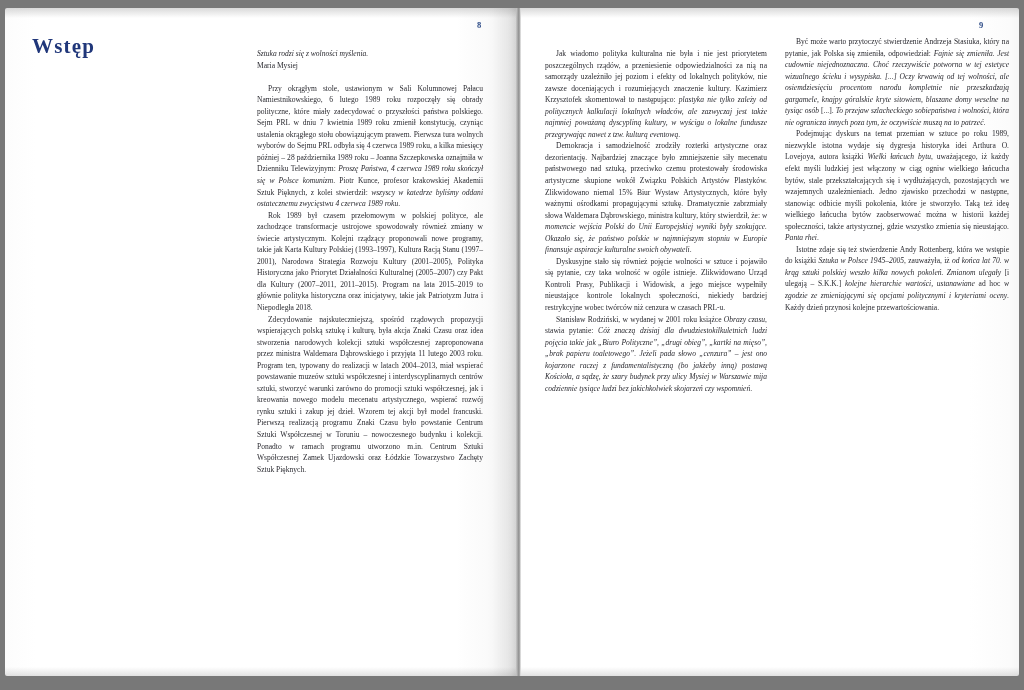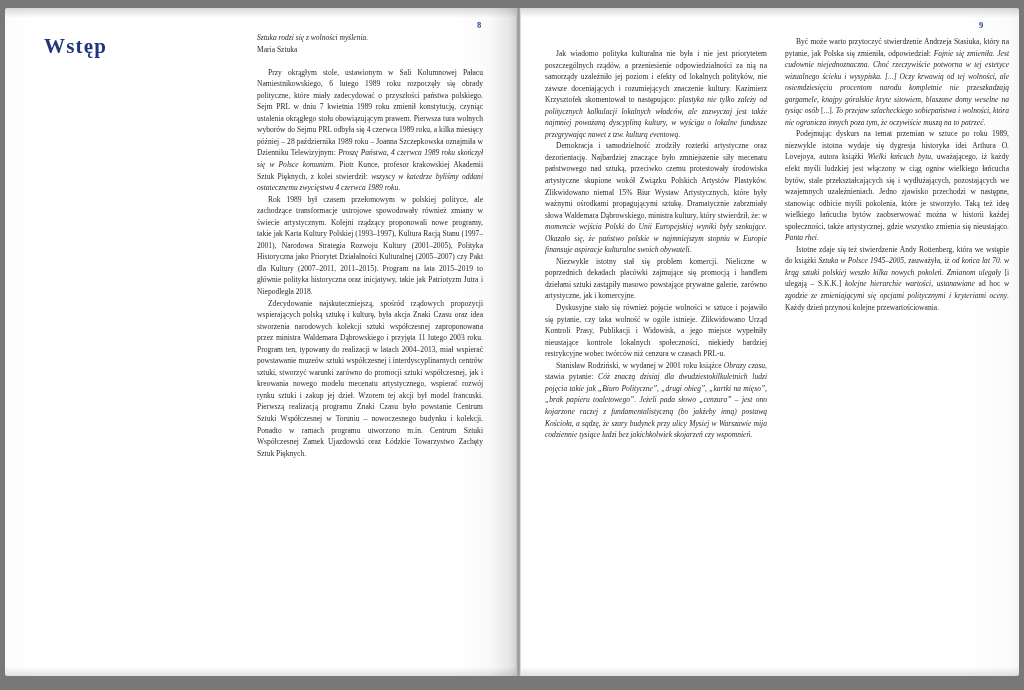--- a/index.html
+++ b/index.html
@@ -91,35 +91,34 @@
   
   .chapter-title {
     position: absolute;
     left: 32px;
     top: 34px;
     font-family: "Liberation Serif", "DejaVu Serif", serif;
     font-size: 21px;
     font-weight: bold;
     color: #20377a;
     letter-spacing: 1.2px;
-    margin-left: 12px;
   }
 
   
   .col {
     position: absolute;
     font-family: "Liberation Serif", "DejaVu Serif", serif;
     font-size: 7.55px;
     line-height: 11.55px;
     color: #2a2a30;
     text-align: justify;
     text-justify: inter-word;
     hyphens: manual;
   }
-  .col.c1 { left: 257px; top: 32px; width: 226px; }
+  .col.c1 { left: 257px; top: 48px; width: 226px; }
   .col.c2 { left: 545px; top: 48px; width: 222px; }
   .col.c3 { left: 785px; top: 36px; width: 224px; }
 
   .col p {
     margin: 0;
     text-indent: 11px;
   }
   .col p.run-on  { text-indent: 0; }
   .epigraph {
     font-style: italic;
@@ -159,34 +158,33 @@
 
   <div class="gutter"></div>
 
   <div class="folio verso">8</div>
   <div class="folio recto">9</div>
 
   <div class="chapter-title">Wstęp</div>
 
   <div class="col c1">
     <p class="epigraph">Sztuka rodzi się z wolności myślenia.</p>
-    <p class="epigraph-author">Maria Sztuka</p>
+    <p class="epigraph-author">Maria Mysiej</p>
     <div class="spacer"></div>
     <div>
         <p><span>Przy okrągłym stole, ustawionym w Sali Kolumnowej Pałacu Namiestnikowskiego, 6 lutego 1989 roku rozpoczęły się obrady polityczne, które miały zadecydować o przyszłości państwa polskiego. Sejm PRL w dniu 7 kwietnia 1989 roku zmienił konstytucję, czyniąc ustalenia okrągłego stołu obowiązującym prawem. Pierwsza tura wolnych wyborów do Sejmu PRL odbyła się 4 czerwca 1989 roku, a kilka miesięcy później – 28 października 1989 roku – Joanna Szczepkowska oznajmiła w Dzienniku Telewizyjnym: </span><em>Proszę Państwa, 4 czerwca 1989 roku skończył się w Polsce komunizm</em><span>. Piotr Kunce, profesor krakowskiej Akademii Sztuk Pięknych, z kolei stwierdził: </span><em>wszyscy w katedrze byliśmy oddani ostatecznemu zwycięstwu 4 czerwca 1989 roku</em><span>.</span></p>
         <p><span>Rok 1989 był czasem przełomowym w polskiej polityce, ale zachodzące transformacje ustrojowe spowodowały również zmiany w świecie artystycznym. Kolejni rządzący proponowali nowe programy, takie jak Karta Kultury Polskiej (1993–1997), Kultura Racją Stanu (1997–2001), Narodowa Strategia Rozwoju Kultury (2001–2005), Polityka Historyczna jako Priorytet Działalności Kulturalnej (2005–2007) czy Pakt dla Kultury (2007–2011, 2011–2015). Program na lata 2015–2019 to głównie polityka historyczna oraz inicjatywy, takie jak Patriotyzm Jutra i Niepodległa 2018.</span></p>
         <p><span>Zdecydowanie najskuteczniejszą, spośród rządowych propozycji wspierających polską sztukę i kulturę, była akcja Znaki Czasu oraz idea stworzenia narodowych kolekcji sztuki współczesnej zaproponowana przez ministra Waldemara Dąbrowskiego i przyjęta 11 lutego 2003 roku. Program ten, typowany do realizacji w latach 2004–2013, miał wspierać powstawanie muzeów sztuki współczesnej i interdyscyplinarnych centrów sztuki, stworzyć warunki zarówno do promocji sztuki współczesnej, jak i kreowania nowego modelu mecenatu artystycznego, wspierać rozwój rynku sztuki i zakup jej dzieł. Wzorem tej akcji był model francuski. Pierwszą realizacją programu Znaki Czasu było powstanie Centrum Sztuki Współczesnej w Toruniu – nowoczesnego budynku i kolekcji. Ponadto w ramach programu utworzono m.in. Centrum Sztuki Współczesnej Zamek Ujazdowski oraz Łódzkie Towarzystwo Zachęty Sztuk Pięknych.</span></p>
       </div>
   </div>
 
   <div class="col c2">
     <div>
         <p><span>Jak wiadomo polityka kulturalna nie była i nie jest priorytetem poszczególnych rządów, a przeniesienie odpowiedzialności za nią na samorządy uzależniło jej poziom i efekty od lokalnych polityków, nie zawsze doceniających i rozumiejących znaczenie kultury. Kazimierz Krzysztofek skomentował to następująco: </span><em>plastyka nie tylko zależy od politycznych kalkulacji lokalnych władców, ale zazwyczaj jest także najmniej poważaną dyscypliną kultury, w wyścigu o lokalne fundusze przegrywając nawet z tzw. kulturą eventową</em><span>.</span></p>
         <p><span>Demokracja i samodzielność zrodziły rozterki artystyczne oraz dezorientację. Najbardziej znaczące było zmniejszenie siły mecenatu państwowego nad sztuką, przeciwko czemu protestowały środowiska artystyczne skupione wokół Związku Polskich Artystów Plastyków. Zlikwidowano niemal 15% Biur Wystaw Artystycznych, które były ważnymi ośrodkami propagującymi sztukę. Dramatycznie zabrzmiały słowa Waldemara Dąbrowskiego, ministra kultury, który stwierdził, że: </span><em>w momencie wejścia Polski do Unii Europejskiej wyniki były szokujące. Okazało się, że państwo polskie w najmniejszym stopniu w Europie finansuje aspiracje kulturalne swoich obywateli</em><span>.</span></p>
-        <p><span>Niezwykle istotny stał się problem komercji. Nieliczne w poprzednich dekadach placówki zajmujące się promocją i handlem dziełami sztuki zastąpiły masowo powstające prywatne galerie, zarówno artystyczne, jak i komercyjne.</span></p>
         <p><span>Dyskusyjne stało się również pojęcie wolności w sztuce i pojawiło się pytanie, czy taka wolność w ogóle istnieje. Zlikwidowano Urząd Kontroli Prasy, Publikacji i Widowisk, a jego miejsce wypełniły nieustające kontrole lokalnych społeczności, niekiedy bardziej restrykcyjne wobec twórców niż cenzura w czasach PRL-u.</span></p>
         <p><span>Stanisław Rodziński, w wydanej w 2001 roku książce </span><em>Obrazy czasu</em><span>, stawia pytanie: </span><em>Cóż znaczą dzisiaj dla dwudziestokilkuletnich ludzi pojęcia takie jak „Biuro Polityczne”, „drugi obieg”, „kartki na mięso”, „brak papieru toaletowego”. Jeżeli pada słowo „cenzura” – jest ono kojarzone raczej z fundamentalistyczną (bo jakżeby inną) postawą Kościoła, a sądzę, że szary budynek przy ulicy Mysiej w Warszawie mija codziennie tysiące ludzi bez jakichkolwiek skojarzeń czy wspomnień</em><span>.</span></p>
       </div>
   </div>
 
   <div class="col c3">
     <div>
         <p><span>Być może warto przytoczyć stwierdzenie Andrzeja Stasiuka, który na pytanie, jak Polska się zmieniła, odpowiedział: </span><em>Fajnie się zmieniła. Jest cudownie niejednoznaczna. Choć rzeczywiście potworna w tej estetyce wizualnego ścieku i wysypiska. [...] Oczy krwawią od tej wolności, ale osiemdziesięciu procentom narodu kompletnie nie przeszkadzają gargamele, knajpy góralskie kryte sitowiem, blaszane domy weselne na tysiąc osób</em><span> [...]. </span><em>To przejaw szlacheckiego sobiepaństwa i wolności, która nie ogranicza innych poza tym, że oczywiście muszą na to patrzeć</em><span>.</span></p>
         <p><span>Podejmując dyskurs na temat przemian w sztuce po roku 1989, niezwykle istotna wydaje się dygresja historyka idei Arthura O. Lovejoya, autora książki </span><em>Wielki łańcuch bytu</em><span>, uważającego, iż każdy efekt myśli ludzkiej jest włączony w ciąg ogniw wielkiego łańcucha bytów, stale przekształcających się i wydłużających, pozostających we wzajemnych uzależnieniach. Jedno zjawisko przechodzi w następne, stanowiąc odbicie myśli pokolenia, które je stworzyło. Taką też ideę wielkiego łańcucha bytów zaobserwować można w historii każdej społeczności, także artystycznej, gdzie wszystko zmienia się nieustająco. </span><em>Panta rhei</em><span>.</span></p>
         <p><span>Istotne zdaje się też stwierdzenie Andy Rottenberg, która we wstępie do książki </span><em>Sztuka w Polsce 1945–2005</em><span>, zauważyła, iż </span><em>od końca lat 70. w krąg sztuki polskiej weszło kilka nowych pokoleń. Zmianom ulegały</em><span> [i ulegają – S.K.K.] </span><em>kolejne hierarchie wartości, ustanawiane</em><span> ad hoc </span><em>w zgodzie ze zmieniającymi się opcjami politycznymi i kryteriami oceny</em><span>. Każdy dzień przynosi kolejne przewartościowania.</span></p>

